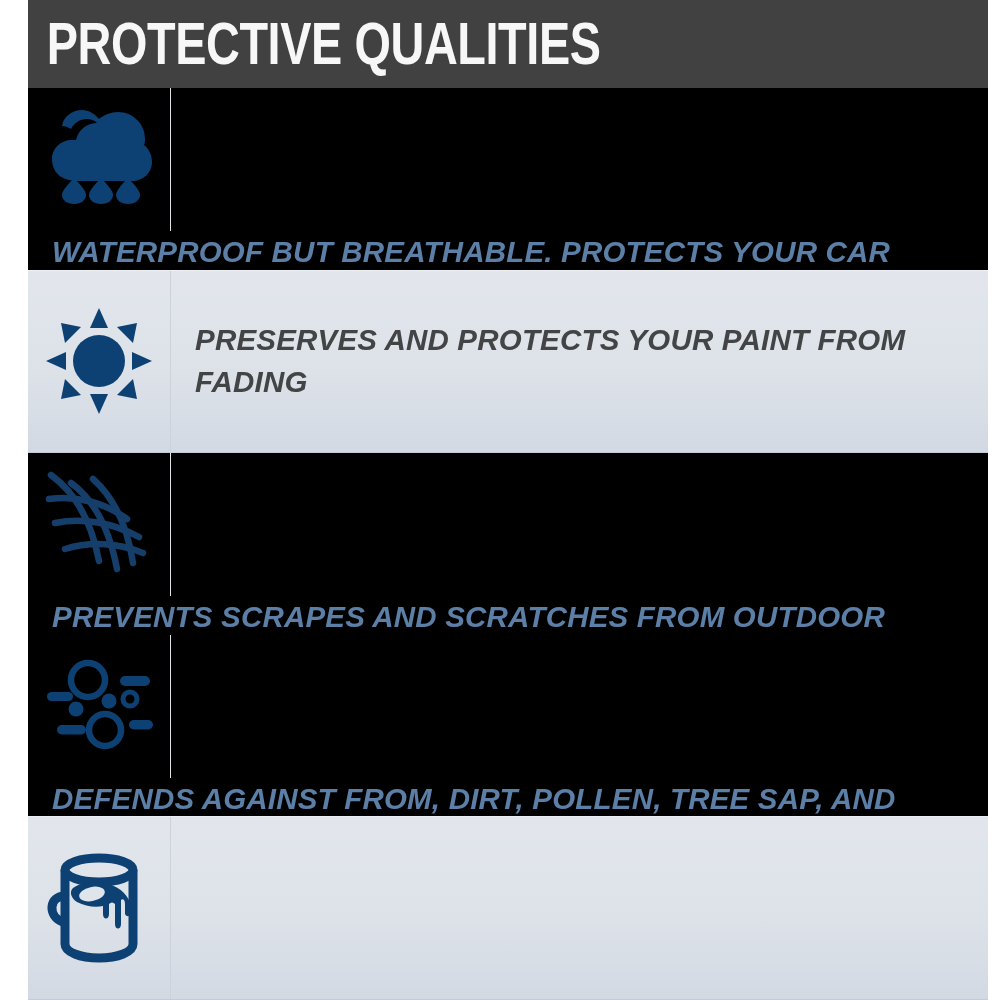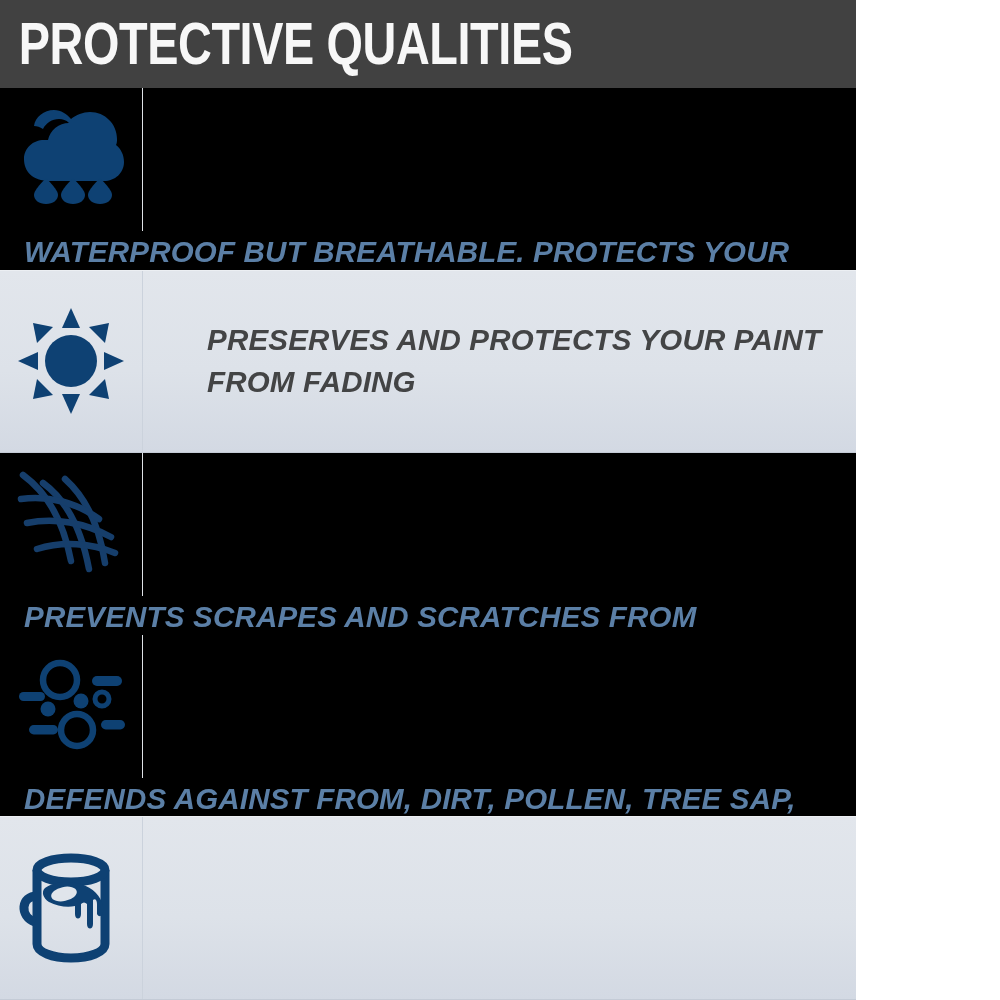--- a/index.html
+++ b/index.html
@@ -10,26 +10,27 @@
   }
   body {
     width: 1000px;
     height: 1000px;
     font-family: "Liberation Sans", sans-serif;
     overflow: hidden;
   }
 
   .infographic {
     position: relative;
-    width: 856px;
+    width: 988px;
     height: 1000px;
     box-sizing: border-box;
     background: #ffffff;
     display: flex;
     flex-direction: column;
+    padding-left: 28px;
   }
 
   
   .header-bar {
     height: 88px;
     background: #414141;
     display: flex;
     align-items: center;
     flex: 0 0 auto;
   }
@@ -60,21 +61,20 @@
     min-height: 0;
   }
   .row.light {
     background: #000000;
     flex-direction: column;
   }
   .row.shade {
     background: linear-gradient(180deg, #e2e6ec 0%, #dde2e9 55%, #d3d9e3 100%);
     border-bottom: 1px solid #c4cbd6;
     border-top: 1px solid #eceff3;
-    gap: 40px;
   }
 
   .icon-cell {
     width: 143px;
     flex: 0 0 143px;
     display: flex;
     align-items: center;
     justify-content: center;
     border-right: 1px solid #dfe2e7;
     box-sizing: border-box;

